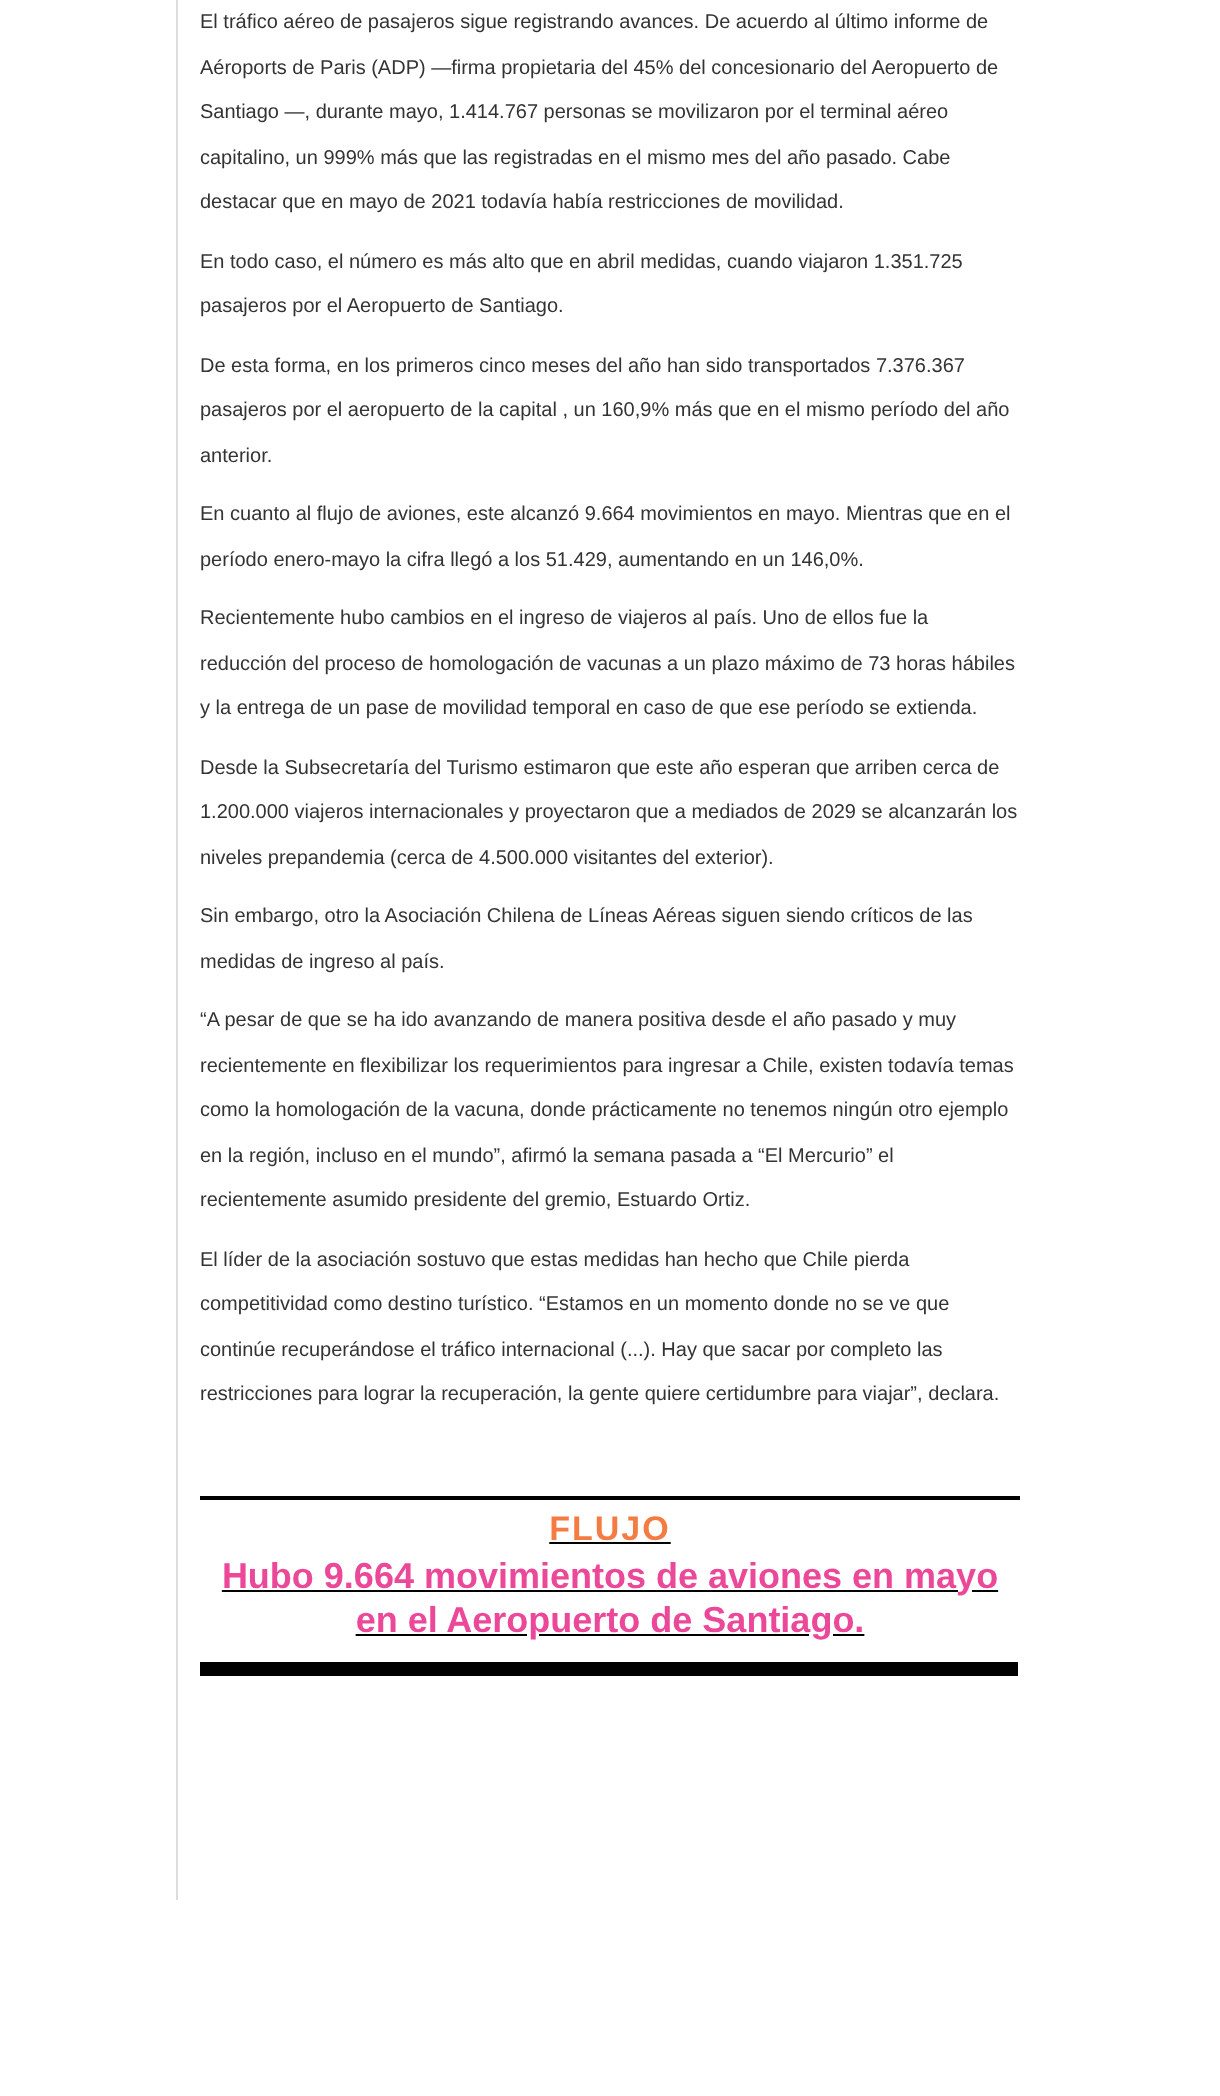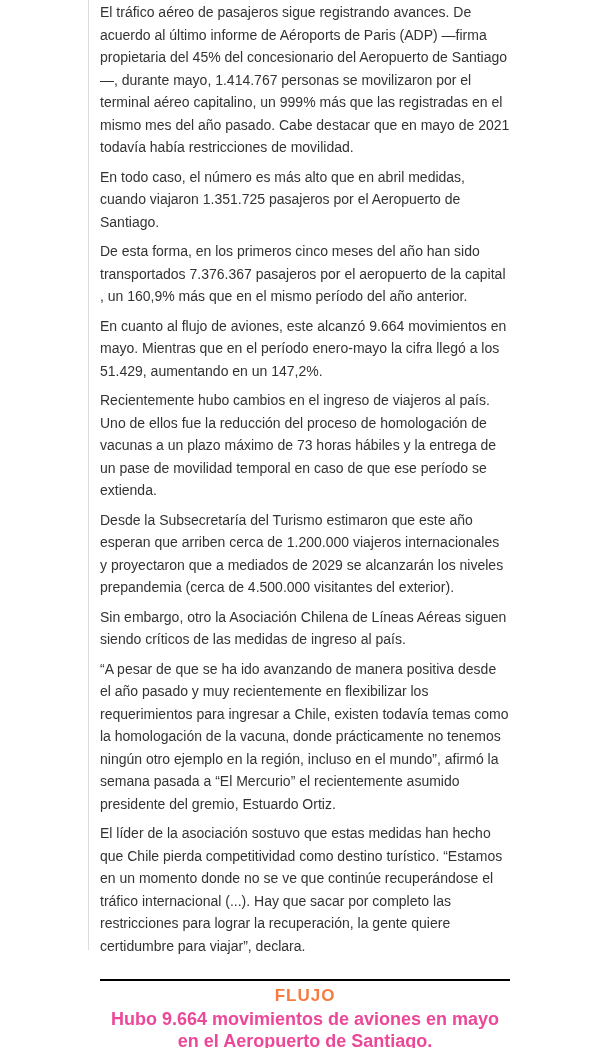--- a/index.html
+++ b/index.html
@@ -24,28 +24,29 @@
     background: #dcdcdc;
   }
   .article {
     position: absolute;
     left: 100px;
     top: 1px;
     width: 410px;
   }
   .article p {
     margin: 0 0 7px 0;
-    font-size: 14px;
+    font-size: 10px;
     line-height: 22.5px;
     color: #333333;
     text-align: left;
   }
   .figure-block {
-    margin-top: 22px;
+    margin-top: 38px;
     width: 410px;
+    text-decoration: underline;
   }
   .thin-rule {
     width: 410px;
     height: 0;
     border: none;
     border-top: 2px solid #000000;
     margin: 0 0 4px 0;
   }
   .kicker {
     text-align: center;
@@ -73,21 +74,21 @@
 </head>
 <body>
 
 <div class="canvas">
   <div class="left-rule"></div>
   <div class="article">
     <div id="paragraphs">
         <p>El tráfico aéreo de pasajeros sigue registrando avances. De acuerdo al último informe de Aéroports de Paris (ADP) —firma propietaria del 45% del concesionario del Aeropuerto de Santiago —, durante mayo, 1.414.767 personas se movilizaron por el terminal aéreo capitalino, un 999% más que las registradas en el mismo mes del año pasado. Cabe destacar que en mayo de 2021 todavía había restricciones de movilidad.</p>
         <p>En todo caso, el número es más alto que en abril medidas, cuando viajaron 1.351.725 pasajeros por el Aeropuerto de Santiago.</p>
         <p>De esta forma, en los primeros cinco meses del año han sido transportados 7.376.367 pasajeros por el aeropuerto de la capital , un 160,9% más que en el mismo período del año anterior.</p>
-        <p>En cuanto al flujo de aviones, este alcanzó 9.664 movimientos en mayo. Mientras que en el período enero-mayo la cifra llegó a los 51.429, aumentando en un 147,2%.</p>
+        <p>En cuanto al flujo de aviones, este alcanzó 9.664 movimientos en mayo. Mientras que en el período enero-mayo la cifra llegó a los 51.429, aumentando en un 146,0%.</p>
         <p>Recientemente hubo cambios en el ingreso de viajeros al país. Uno de ellos fue la reducción del proceso de homologación de vacunas a un plazo máximo de 73 horas hábiles y la entrega de un pase de movilidad temporal en caso de que ese período se extienda.</p>
         <p>Desde la Subsecretaría del Turismo estimaron que este año esperan que arriben cerca de 1.200.000 viajeros internacionales y proyectaron que a mediados de 2029 se alcanzarán los niveles prepandemia (cerca de 4.500.000 visitantes del exterior).</p>
         <p>Sin embargo, otro la Asociación Chilena de Líneas Aéreas siguen siendo críticos de las medidas de ingreso al país.</p>
         <p>“A pesar de que se ha ido avanzando de manera positiva desde el año pasado y muy recientemente en flexibilizar los requerimientos para ingresar a Chile, existen todavía temas como la homologación de la vacuna, donde prácticamente no tenemos ningún otro ejemplo en la región, incluso en el mundo”, afirmó la semana pasada a “El Mercurio” el recientemente asumido presidente del gremio, Estuardo Ortiz.</p>
         <p>El líder de la asociación sostuvo que estas medidas han hecho que Chile pierda competitividad como destino turístico. “Estamos en un momento donde no se ve que continúe recuperándose el tráfico internacional (...). Hay que sacar por completo las restricciones para lograr la recuperación, la gente quiere certidumbre para viajar”, declara.</p>
       </div>
     <div class="figure-block">
       <hr class="thin-rule">
       <div class="kicker" style="color: rgb(244, 124, 66);">FLUJO</div>
       <div class="caption">Hubo 9.664 movimientos de aviones en mayo en el Aeropuerto de Santiago.</div>

